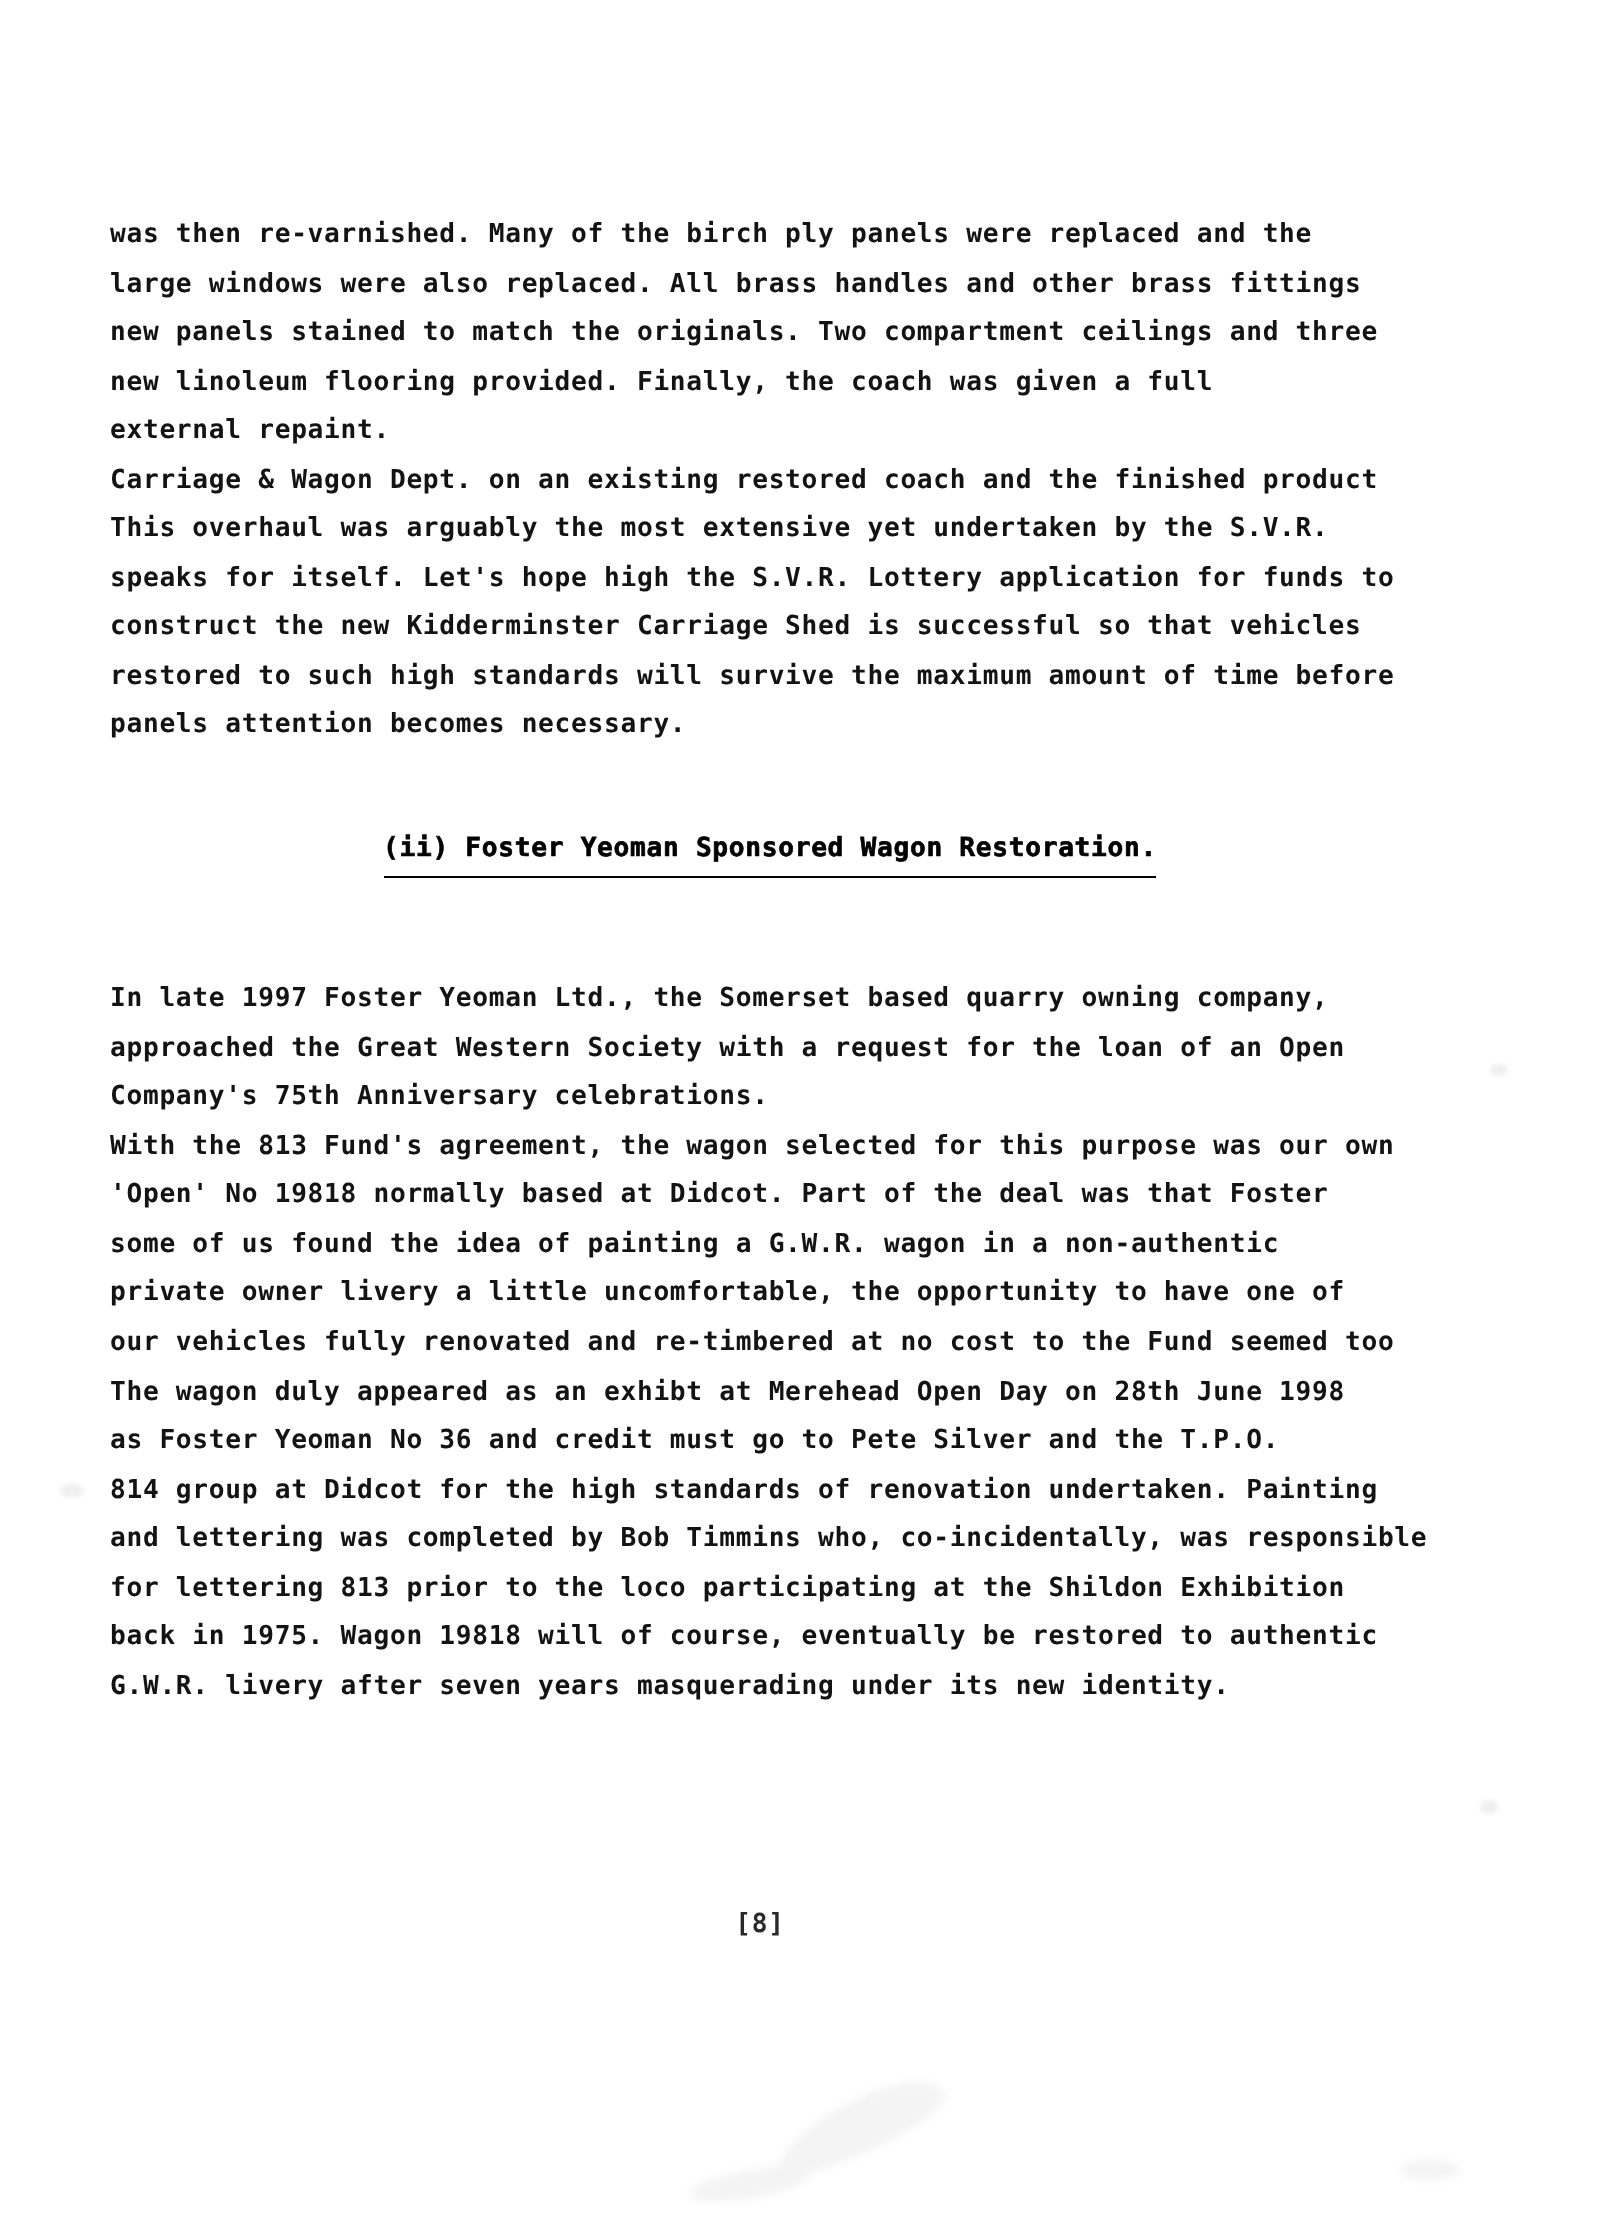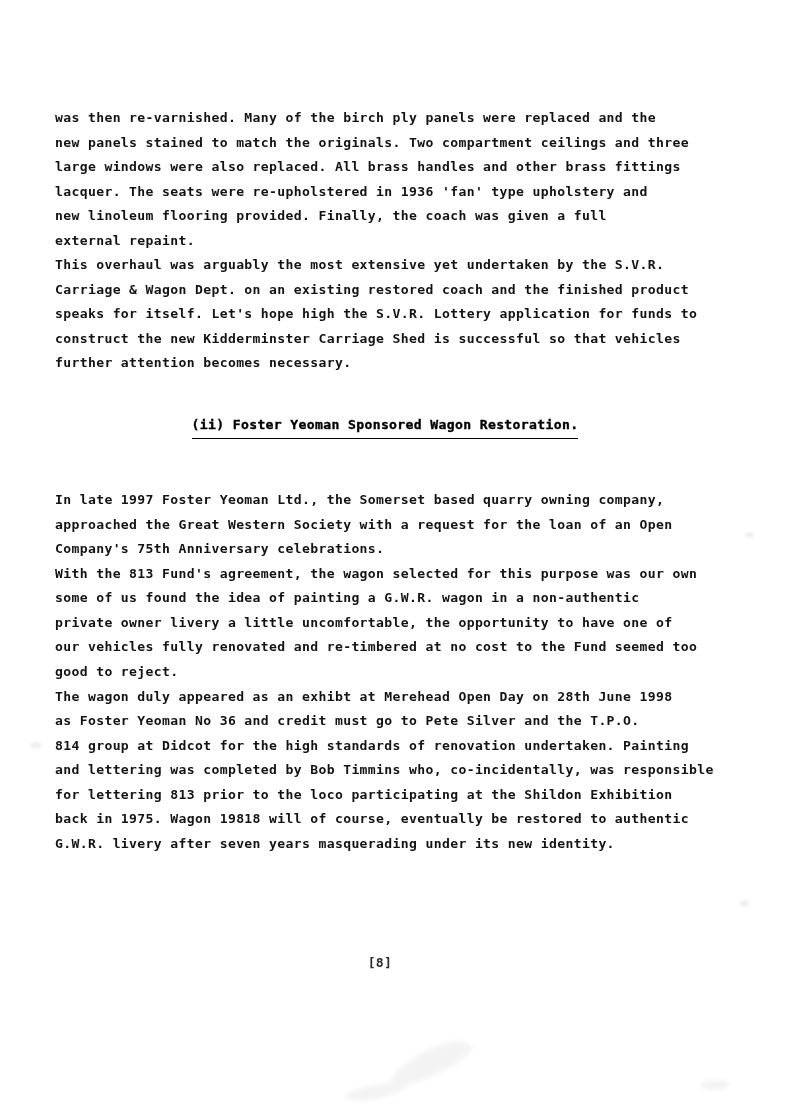--- a/index.html
+++ b/index.html
@@ -148,50 +148,50 @@
   <div class="smudge smudge-b"></div>
   <div class="smudge smudge-c"></div>
   <div class="smudge smudge-d"></div>
   <div class="smudge smudge-e"></div>
   <div class="smudge smudge-f"></div>
 
   <div class="body-text">
 
     <div>
       <span class="line">was then re-varnished. Many of the birch ply panels were replaced and the</span>
+      <span class="line">large windows were also replaced. All brass handles and other brass fittings</span>
       <span class="line">new panels stained to match the originals. Two compartment ceilings and three</span>
-      <span class="line">large windows were also replaced. All brass handles and other brass fittings</span>
-      <span class="line">lacquer. The seats were re-upholstered in 1936 'fan' type upholstery and</span>
       <span class="line">new linoleum flooring provided. Finally, the coach was given a full</span>
       <span class="line">external repaint.</span>
+      <span class="line">Carriage &amp; Wagon Dept. on an existing restored coach and the finished product</span>
       <span class="line">This overhaul was arguably the most extensive yet undertaken by the S.V.R.</span>
-      <span class="line">Carriage &amp; Wagon Dept. on an existing restored coach and the finished product</span>
       <span class="line">speaks for itself. Let's hope high the S.V.R. Lottery application for funds to</span>
       <span class="line">construct the new Kidderminster Carriage Shed is successful so that vehicles</span>
-      <span class="line">further attention becomes necessary.</span>
+      <span class="line">restored to such high standards will survive the maximum amount of time before</span>
+      <span class="line">panels attention becomes necessary.</span>
     </div>
 
     <span class="line blank">&nbsp;</span>
 
     <div class="heading-wrap">
       <span class="heading">(ii) Foster Yeoman Sponsored Wagon Restoration.</span>
     </div>
 
     <span class="line blank">&nbsp;</span>
     <span class="line blank">&nbsp;</span>
 
     <div>
       <span class="line">In late 1997 Foster Yeoman Ltd., the Somerset based quarry owning company,</span>
       <span class="line">approached the Great Western Society with a request for the loan of an Open</span>
       <span class="line">Company's 75th Anniversary celebrations.</span>
       <span class="line">With the 813 Fund's agreement, the wagon selected for this purpose was our own</span>
+      <span class="line">'Open' No 19818 normally based at Didcot. Part of the deal was that Foster</span>
       <span class="line">some of us found the idea of painting a G.W.R. wagon in a non-authentic</span>
       <span class="line">private owner livery a little uncomfortable, the opportunity to have one of</span>
       <span class="line">our vehicles fully renovated and re-timbered at no cost to the Fund seemed too</span>
-      <span class="line">good to reject.</span>
       <span class="line">The wagon duly appeared as an exhibt at Merehead Open Day on 28th June 1998</span>
       <span class="line">as Foster Yeoman No 36 and credit must go to Pete Silver and the T.P.O.</span>
       <span class="line">814 group at Didcot for the high standards of renovation undertaken. Painting</span>
       <span class="line">and lettering was completed by Bob Timmins who, co-incidentally, was responsible</span>
       <span class="line">for lettering 813 prior to the loco participating at the Shildon Exhibition</span>
       <span class="line">back in 1975. Wagon 19818 will of course, eventually be restored to authentic</span>
       <span class="line">G.W.R. livery after seven years masquerading under its new identity.</span>
     </div>
 
   </div>

